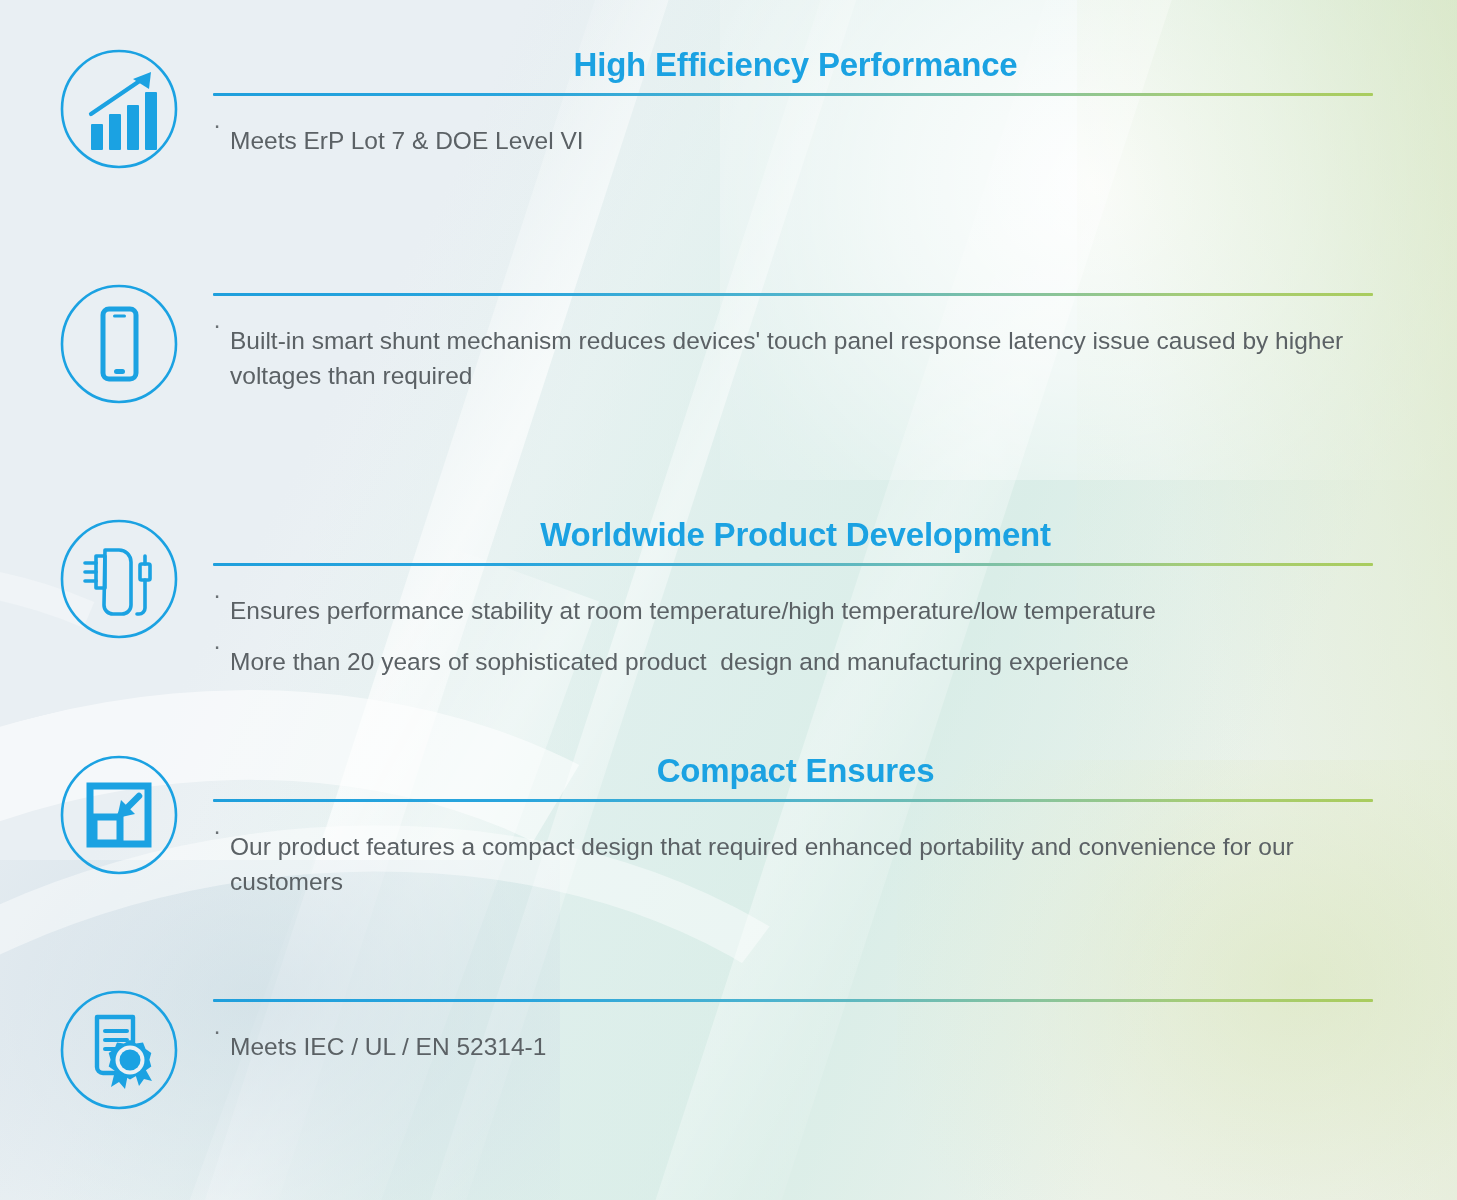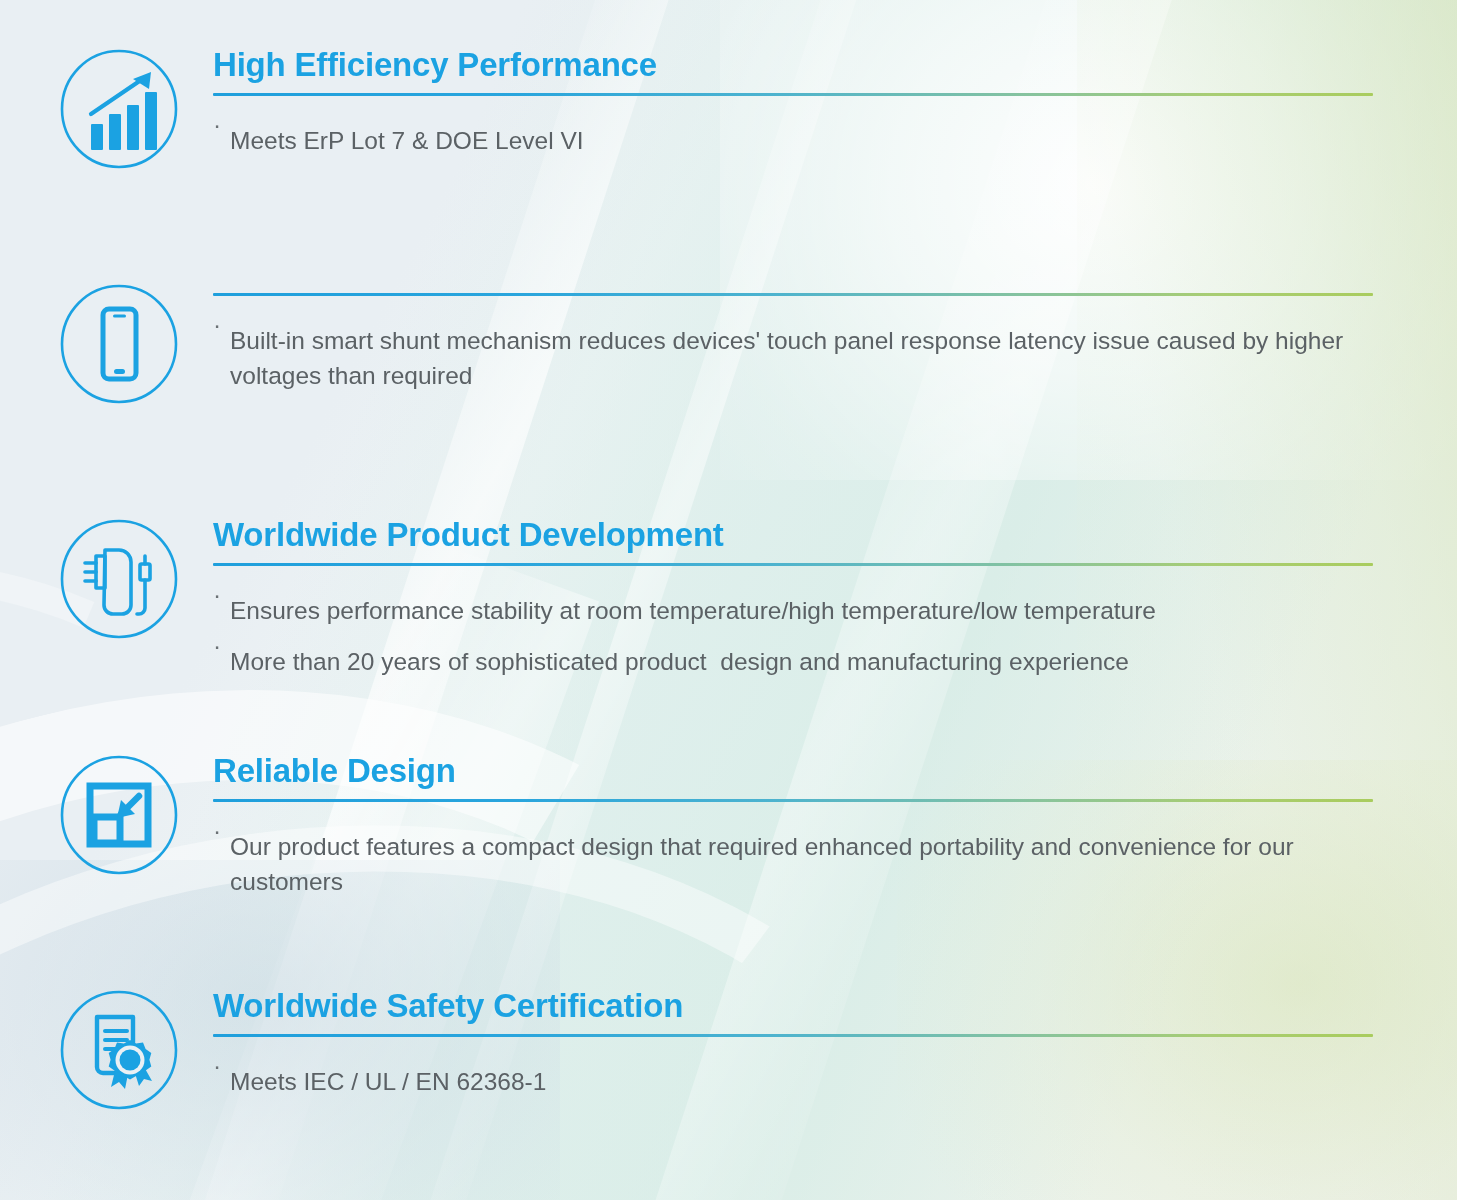--- a/index.html
+++ b/index.html
@@ -143,20 +143,21 @@
 
   .feature-title {
     color: #1ba2e2;
     font-size: 33px;
     font-weight: bold;
     letter-spacing: -0.2px;
     line-height: 1.06;
     margin: 0;
     white-space: nowrap;
     font-family: "Liberation Sans", sans-serif;
+    text-align: center;
   }
 
   .divider {
     height: 3px;
     width: 1160px;
     margin-top: 10px;
     background: linear-gradient(90deg,
       #1f9fdc 0%,
       #29a5dd 26%,
       #4cb3cf 48%,
@@ -311,21 +312,21 @@
             <rect x="35" y="63" width="26" height="26" stroke-width="7" fill="#eaf0f4"></rect>
           </g>
 
           <g stroke="#1ba2e2" stroke-width="6.5" stroke-linecap="round" fill="none">
             <line x1="80" y1="42" x2="62" y2="60"></line>
           </g>
           <polygon points="58,64 76,60 62,46" fill="#1ba2e2"></polygon>
         </svg>
       </div>
       <div class="feature-body">
-        <h2 class="feature-title">Reliable Design</h2>
+        <h2 class="feature-title">Compact Ensures</h2>
         <div class="divider"></div>
         <div class="bullets">
           <div class="bullet">
             <span class="bullet-dot">·</span>
             <span class="bullet-text">Our product features a compact design that required enhanced portability and convenience for our customers</span>
           </div>
         </div>
       </div>
     </section>
 
@@ -347,25 +348,24 @@
           </g>
 
           <g transform="translate(71,72)">
             <polygon fill="#1ba2e2" points="0,-21 6.1,-17.6 13,-18.5 15.6,-12 21.3,-8.1 19.4,-1.3 21.3,5.5 15.6,9.4 13,15.9 6.1,15 0,18.4 -6.1,15 -13,15.9 -15.6,9.4 -21.3,5.5 -19.4,-1.3 -21.3,-8.1 -15.6,-12 -13,-18.5 -6.1,-17.6"></polygon>
             <circle cx="0" cy="-1" r="14.5" fill="#eaf0f4"></circle>
             <circle cx="0" cy="-1" r="10.5" fill="#1ba2e2"></circle>
           </g>
         </svg>
       </div>
       <div class="feature-body">
-        <h2 class="feature-title">Worldwide Safety Certification</h2>
-        <div class="divider"></div>
-        <div class="bullets">
-          <div class="bullet">
-            <span class="bullet-dot">·</span>
-            <span class="bullet-text">Meets IEC / UL / EN 62368-1</span>
+        <div class="divider"></div>
+        <div class="bullets">
+          <div class="bullet">
+            <span class="bullet-dot">·</span>
+            <span class="bullet-text">Meets IEC / UL / EN 52314-1</span>
           </div>
         </div>
       </div>
     </section>
 
   </div>
 </div>
 
 </body></html>

